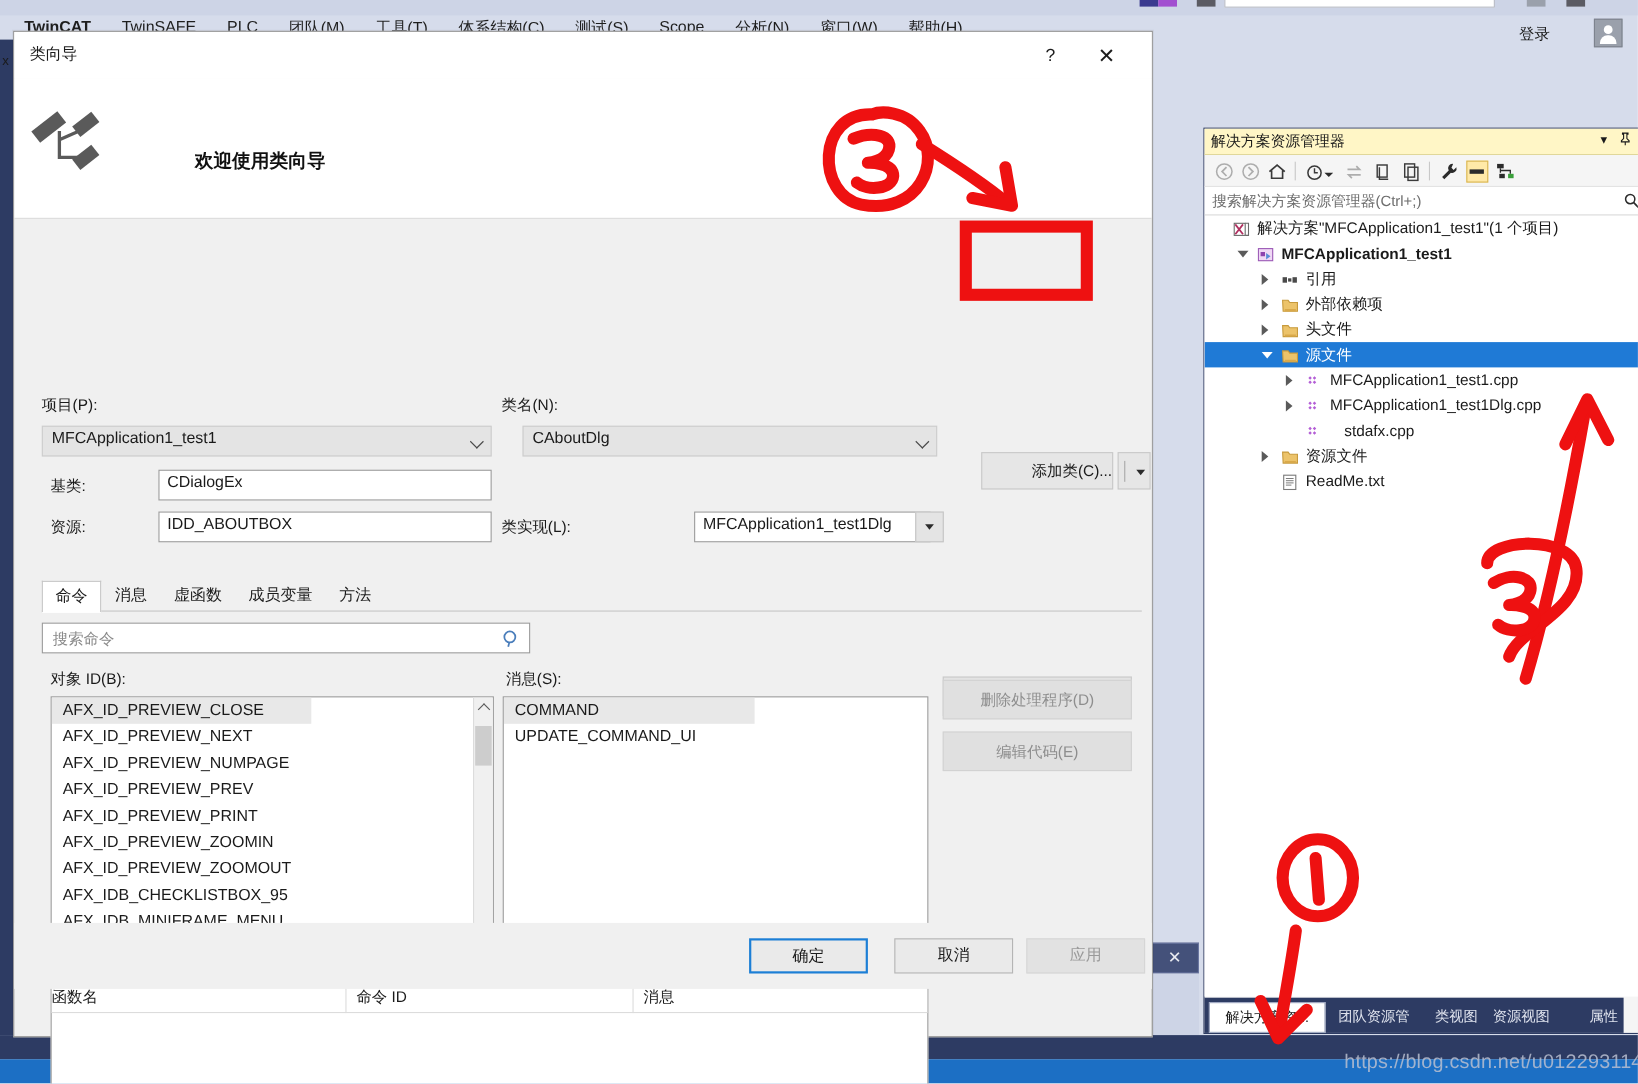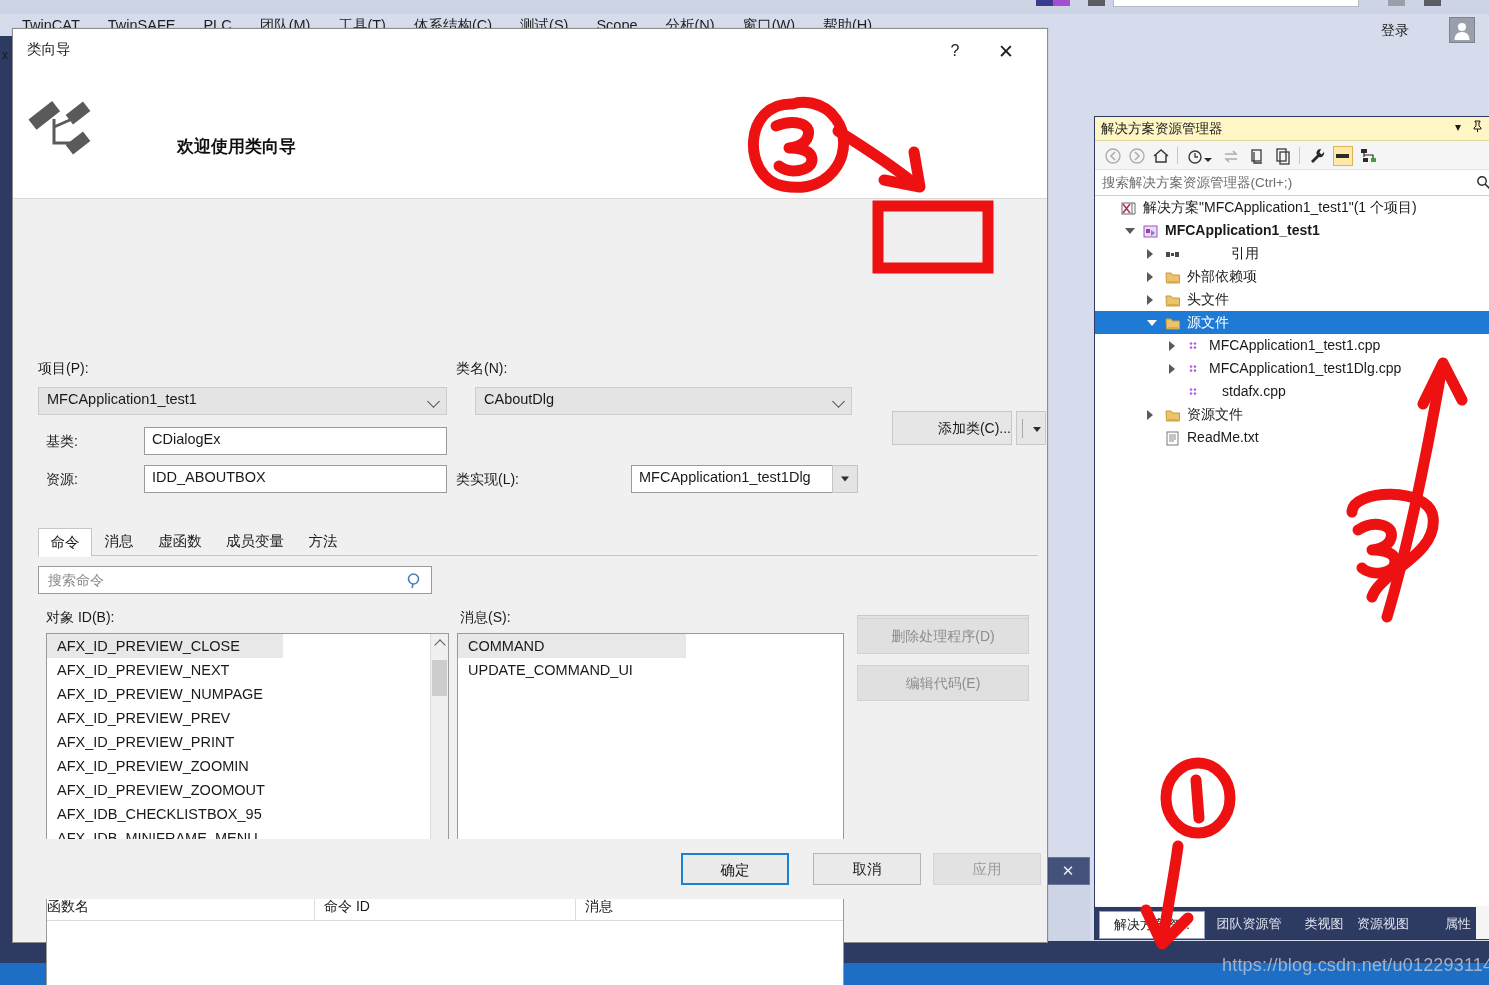--- a/index.html
+++ b/index.html
@@ -11,21 +11,21 @@
   }
 
   
   #vs-bg { position:absolute; inset:0; background:#d6dceb; }
   #vs-menubar {
     position:absolute; left:0; top:14px; height:22px; width:1489px;
     display:flex; align-items:center; gap:0px;
     font-size:14.5px; color:#1e1e1e;
   }
   .menu-item { padding:0 14px; white-space:nowrap; }
-  #vs-menubar .menu-item:first-child { padding-left:22px; }
+  #vs-menubar .menu-item:first-child { padding-left:22px;font-weight:bold; }
 
   #login-link {
     position:absolute; right:80px; top:22px; font-size:14px; color:#1a1a1a;
   }
   #avatar-box {
     position:absolute; right:14px; top:17px; width:26px; height:26px;
     background:#9aa0ab; border:1px solid #7d838e;
   }
   #avatar-box .head {
     position:absolute; left:50%; top:5px; transform:translateX(-50%);
@@ -157,21 +157,21 @@
   .tab {
     position:absolute; top:0; height:29px; font-size:14.5px; color:#1a1a1a;
     text-align:center; line-height:26px; padding:0 9px;
   }
   .tab.active {
     background:#fff; border:1px solid #c6c6c6; border-bottom:1px solid #fff;
     font-weight:normal;
   }
 
   #search-box {
-    position:absolute; left:25px; top:367px; width:394px; height:28px;
+    position:absolute; left:25px; top:367px; width:444px; height:28px;
     background:#fff; border:1px solid #9a9a9a;
   }
   #search-box .ph {
     position:absolute; left:9px; top:5px; font-size:14px; color:#8a8a8a;
   }
   #search-icon-wrap {
     position:absolute; right:7px; top:5px; width:18px; height:18px;
   }
 
   .listbox {
@@ -581,21 +581,21 @@
           </svg></span>
         <span class="txt bold" style="left: 70px;">MFCApplication1_test1</span>
       </div>
       <div class="tnode">
         <span class="exp" style="left: 52px;"></span>
         <span class="ico" style="left: 70px;"><svg width="16" height="15" viewBox="0 0 16 15">
             <rect x="1" y="5" width="4" height="5" fill="#4a4a4a"></rect>
             <rect x="6" y="6" width="3" height="3" fill="#4a4a4a"></rect>
             <rect x="10" y="5" width="4" height="5" fill="#4a4a4a"></rect>
           </svg></span>
-        <span class="txt" style="left: 92px; margin-left: 44px;">引用</span>
+        <span class="txt" style="left: 92px;">引用</span>
       </div>
       <div class="tnode">
         <span class="exp" style="left: 52px;"></span>
         <span class="ico" style="left: 70px;"><svg width="16" height="15" viewBox="0 0 16 15">
             <path d="M1 3 h5 l1.5 2 h7 v8 h-13z" fill="#ecc36a" stroke="#c79a3c"></path>
             <path d="M3 11 h10 v2 h-10z" fill="#d9a94a"></path>
           </svg></span>
         <span class="txt" style="left: 92px;">外部依赖项</span>
       </div>
       <div class="tnode">

